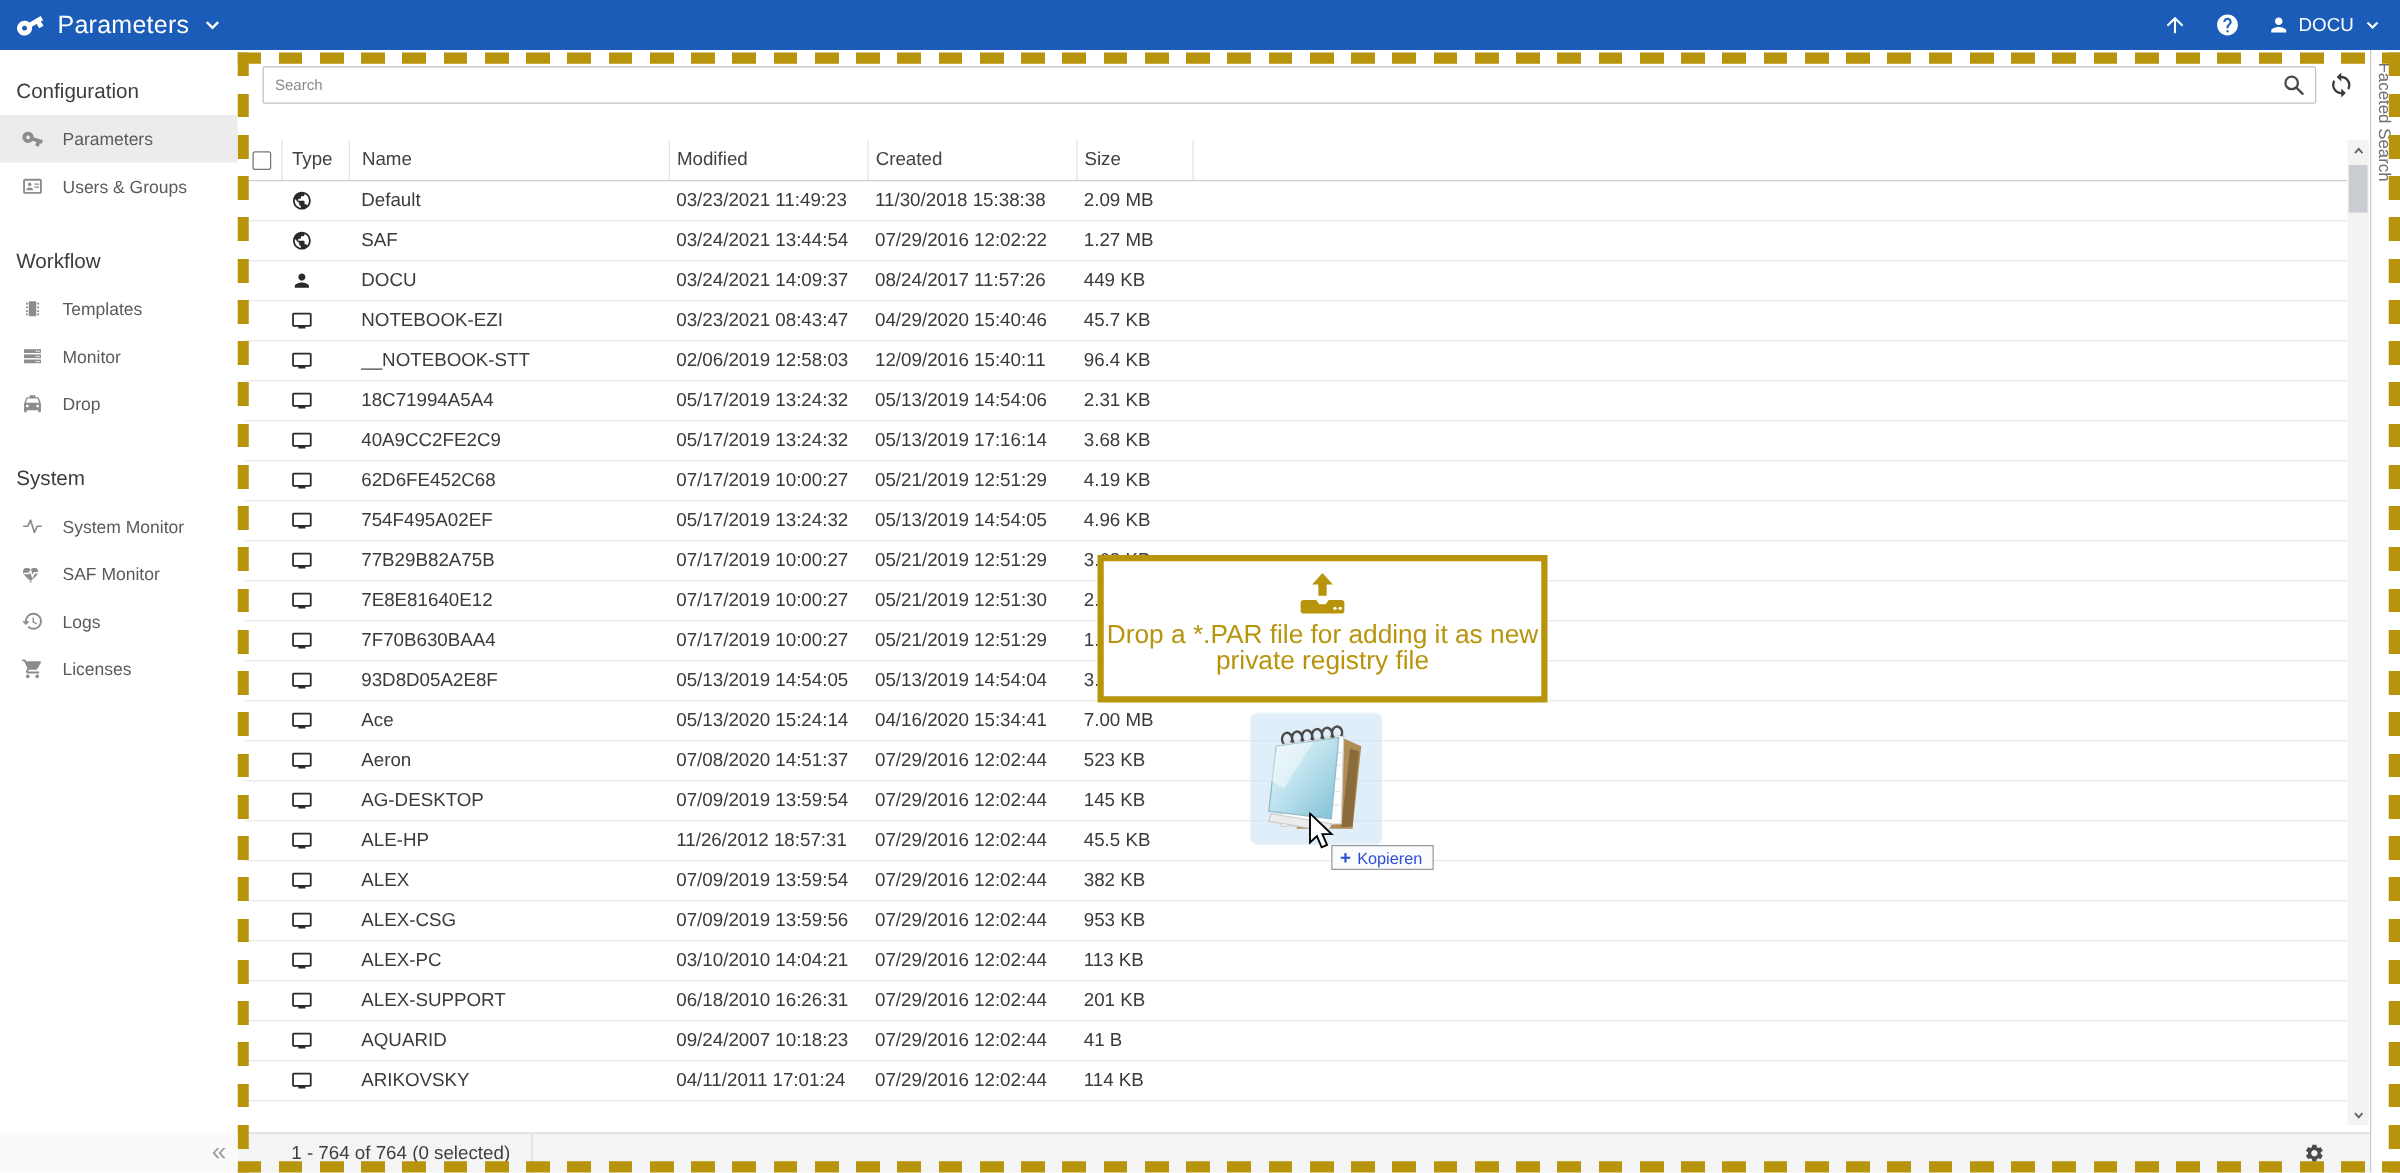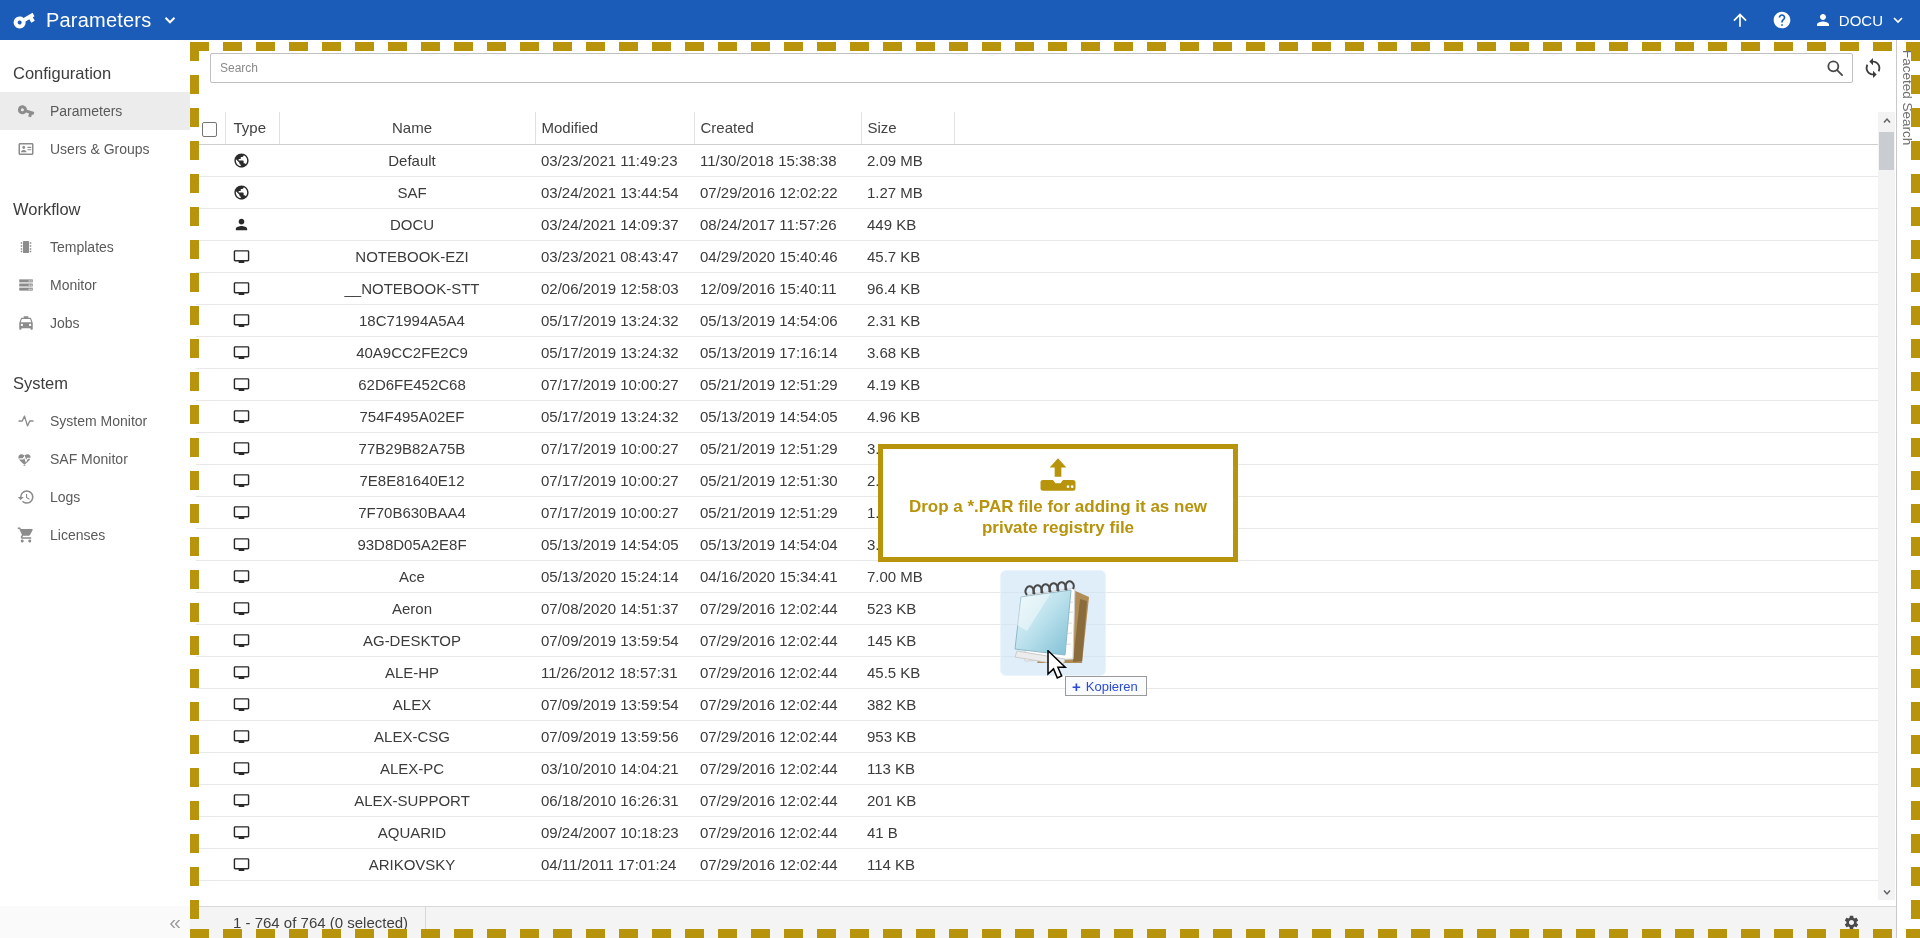--- a/index.html
+++ b/index.html
@@ -53,21 +53,21 @@
 
   
   .tablewrap { position:absolute; left:6px; top:72px; right:42px; bottom:32px; overflow:hidden; }
   table { width:100%; border-collapse:collapse; table-layout:fixed; font-size:15px; color:#3b3b3b; }
   th { height:32px; font-weight:normal; text-align:left; color:#424242;
     border-bottom:1px solid #cfcfcf; border-right:1px solid #e2e2e2; }
   th.c6 { border-right:none; }
   td { height:32px; border-bottom:1px solid #e8e8e8; white-space:nowrap; overflow:hidden; }
   .c0 { padding-left:6px; }
   .c1 { padding-left:8px; }
-  .c2 { padding-left:10px;text-align:center; }
+  .c2 { padding-left:10px; }
   .c3,.c4,.c5 { padding-left:6px; }
   .cb { display:inline-block; width:15px; height:15px; border:1px solid #757575; border-radius:2px;
     background:#fff; vertical-align:middle; cursor:pointer; }
   .ticn { width:17px; height:17px; color:#2a2a2a; vertical-align:middle; }
 
   
   .vscroll { position:absolute; right:25px; top:72px; width:17px; bottom:38px; background:#f3f3f3; z-index:30; }
   .vs-arrow { position:absolute; left:0; width:17px; height:17px; display:flex; align-items:center;
     justify-content:center; color:#5f6368; cursor:pointer; }
   .vs-up { top:0; } .vs-down { bottom:0; }
@@ -84,21 +84,21 @@
   .footer-status { position:absolute; left:43px; top:0; line-height:31px; }
   .footer-div { position:absolute; left:235px; top:0; bottom:0; border-left:1px solid #d8d8d8; }
   .footer-gear { position:absolute; right:36px; top:7px; width:17px; height:17px; color:#4a4a4a; cursor:pointer; }
   .footer-gear svg { width:100%; height:100%; }
 
   
   .dropbox { position:absolute; left:688px; top:404px; width:360px; height:118px; background:#fff;
     border:5px solid #B7940B; z-index:60; text-align:center; }
   .dropbox-icon { margin-top:9px; display:inline-block; width:40px; height:34px; color:#B7940B; }
   .dropbox-icon svg { width:100%; height:100%; }
-  .dropbox-text { font-size:17px; font-weight:bold; color:#B7940B; line-height:21px; }
+  .dropbox-text { font-size:21px; font-weight:normal; color:#B7940B; line-height:21px; }
 
   
   .ghost { position:absolute; left:810px; top:530px; width:106px; height:106px; z-index:70;
     background:rgba(203,228,246,.62); border-radius:6px; border:1px solid rgba(235,245,252,.9);
     display:flex; align-items:center; justify-content:center; }
   .cursor { position:absolute; left:856px; top:610px; width:22px; height:30px; z-index:75; }
   .droptip { position:absolute; left:875px; top:636px; height:20px; z-index:72; background:#fafbfc;
     border:1px solid #9a9a9a; display:flex; align-items:center; padding:0 8px 0 6px; gap:5px;
     font-size:13px; color:#2b4bd7; }
   .droptip .plus { font-weight:bold; font-size:15px; line-height:1; }
@@ -201,21 +201,21 @@
             </svg>
           </span>
           <span>Monitor</span>
         </div>
         <div class="sb-item">
           <span class="icn ">
             <svg viewBox="0 0 24 24" fill="currentColor">
               <path d="M18.92 6.01C18.72 5.42 18.16 5 17.5 5H15V3H9v2H6.5c-.66 0-1.21.42-1.42 1.01L3 12v8c0 .55.45 1 1 1h1c.55 0 1-.45 1-1v-1h12v1c0 .55.45 1 1 1h1c.55 0 1-.45 1-1v-8l-2.08-5.99zM6.5 16c-.83 0-1.5-.67-1.5-1.5S5.67 13 6.5 13s1.5.67 1.5 1.5S7.33 16 6.5 16zm11 0c-.83 0-1.5-.67-1.5-1.5s.67-1.5 1.5-1.5 1.5.67 1.5 1.5-.67 1.5-1.5 1.5zM5 11l1.5-4.5h11L19 11H5z"></path>
             </svg>
           </span>
-          <span>Jobs</span>
+          <span>Drop</span>
         </div>
       </div>
       <div class="sb-section">
         <div class="sb-head">System</div>
         <div class="sb-item">
           <span class="icn ">
             <svg viewBox="0 0 24 24" fill="none" stroke="currentColor" stroke-width="1.8" stroke-linejoin="round">
               <polyline points="2,12 7,12 10,5.5 14,18.5 17,12 22,12"></polyline>
             </svg>
           </span>

